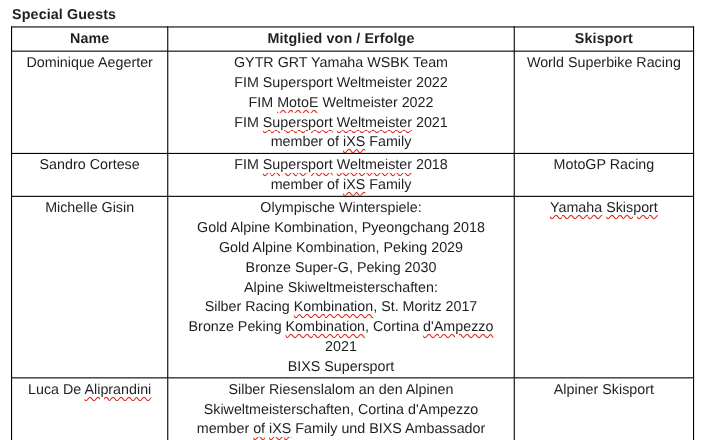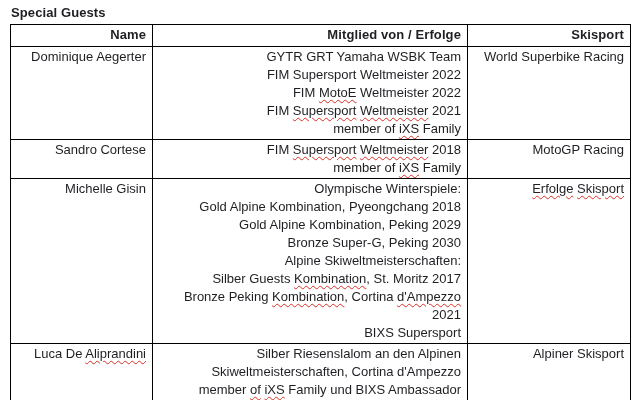--- a/index.html
+++ b/index.html
@@ -28,21 +28,21 @@
   }
   table.guests {
     border-collapse: collapse;
     table-layout: fixed;
     width: 620px;
   }
   table.guests th,
   table.guests td {
     border: 1.5px solid var(--border, #000000);
     vertical-align: top;
-    text-align: right;
+    text-align: center;
     font-size: 13px;
     color: var(--text, #1f1f23);
     padding: 1px 6px 1px 6px;
     line-height: 18px;
     overflow: hidden;
   }
   table.guests th {
     font-weight: 700;
     height: 19px;
     letter-spacing: 0.1px;
@@ -111,27 +111,27 @@
         <tr>
           <td>
             <div class="line"><span class="">Michelle Gisin</span></div>
           </td>
           <td>
             <div class="line"><span class="">Olympische Winterspiele:</span></div>
             <div class="line"><span class="">Gold Alpine Kombination, Pyeongchang 2018</span></div>
             <div class="line"><span class="">Gold Alpine Kombination, Peking 2029</span></div>
             <div class="line"><span class="">Bronze Super-G, Peking 2030</span></div>
             <div class="line"><span class="">Alpine Skiweltmeisterschaften:</span></div>
-            <div class="line"><span class="">Silber Guests </span><span class="sq">Kombination</span><span class="">, St. Moritz 2017</span></div>
+            <div class="line"><span class="">Silber Racing </span><span class="sq">Kombination</span><span class="">, St. Moritz 2017</span></div>
             <div class="line"><span class="">Bronze Peking </span><span class="sq">Kombination</span><span class="">, Cortina </span><span class="sq">d'Ampezzo</span></div>
             <div class="line"><span class="">2021</span></div>
             <div class="line"><span class="">BIXS Supersport</span></div>
           </td>
           <td>
-            <div class="line"><span class="sq">Erfolge</span><span class=""> </span><span class="sq">Skisport</span></div>
+            <div class="line"><span class="sq">Yamaha</span><span class=""> </span><span class="sq">Skisport</span></div>
           </td>
         </tr>
         <tr>
           <td>
             <div class="line"><span class="">Luca De </span><span class="sq">Aliprandini</span></div>
           </td>
           <td>
             <div class="line"><span class="">Silber Riesenslalom an den Alpinen</span></div>
             <div class="line"><span class="">Skiweltmeisterschaften, Cortina d'Ampezzo</span></div>
             <div class="line"><span class="">member </span><span class="sq">of</span><span class=""> </span><span class="sq">iXS</span><span class=""> Family und BIXS Ambassador</span></div>

